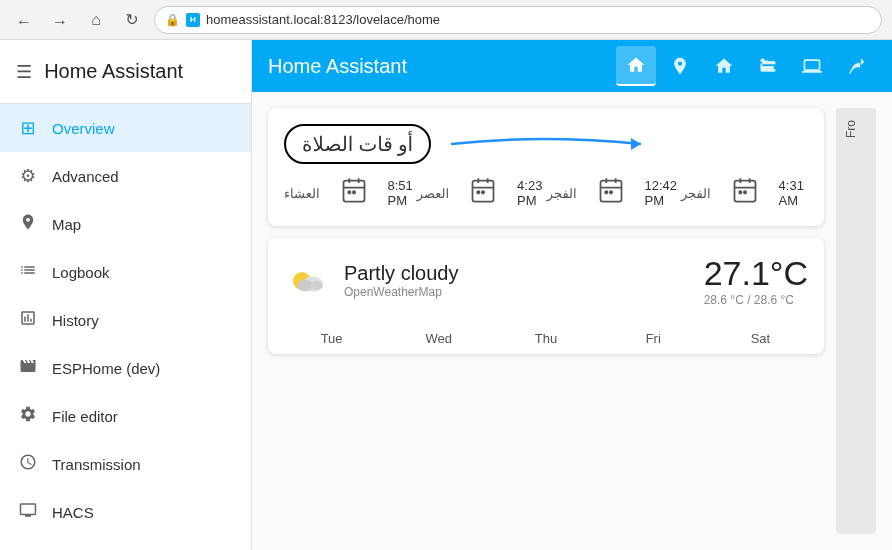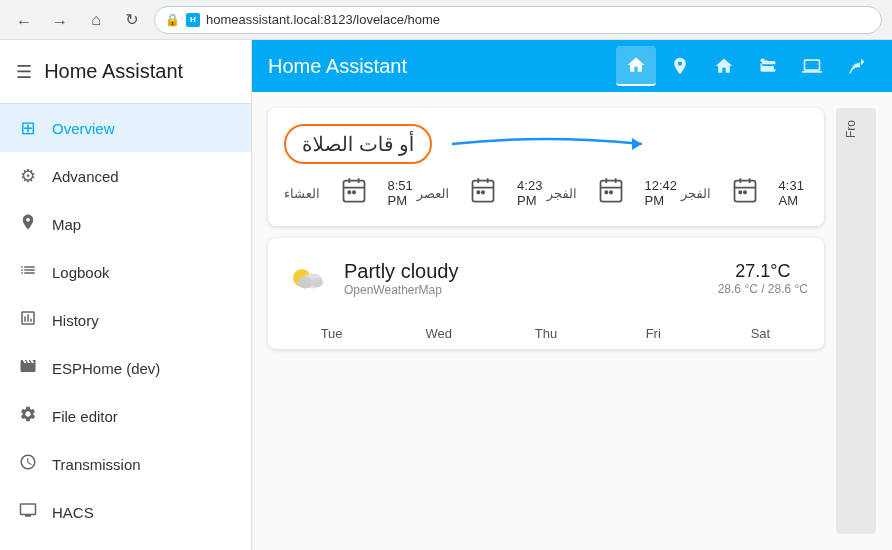--- a/index.html
+++ b/index.html
@@ -150,27 +150,28 @@
     .prayer-card {
       padding: 16px;
       position: relative;
     }
 
     .prayer-title-container {
       margin-bottom: 12px;
     }
 
     .annotation-bubble {
-      border: 2px solid #f97316;
+      border: 2px solid #000000;
       border-radius: 40px;
       padding: 6px 16px;
       display: inline-block;
       font-size: 20px;
       color: #333;
       direction: rtl;
+      font-family: Liberation Serif, serif;
     }
 
     .prayer-times-row {
       display: flex;
       justify-content: space-around;
       margin-top: 8px;
     }
 
     .prayer-time-item {
       display: flex;
@@ -221,24 +222,24 @@
       font-weight: 500;
       color: #212121;
     }
 
     .weather-source {
       font-size: 12px;
       color: #888;
     }
 
     .weather-temp {
-      font-size: 18px;
+      font-size: 34px;
       font-weight: 500;
       color: #212121;
-      text-align: center;
+      text-align: left;
     }
 
     .weather-range {
       font-size: 12px;
       color: #888;
       text-align: left;
     }
 
     
     .forecast-row {

